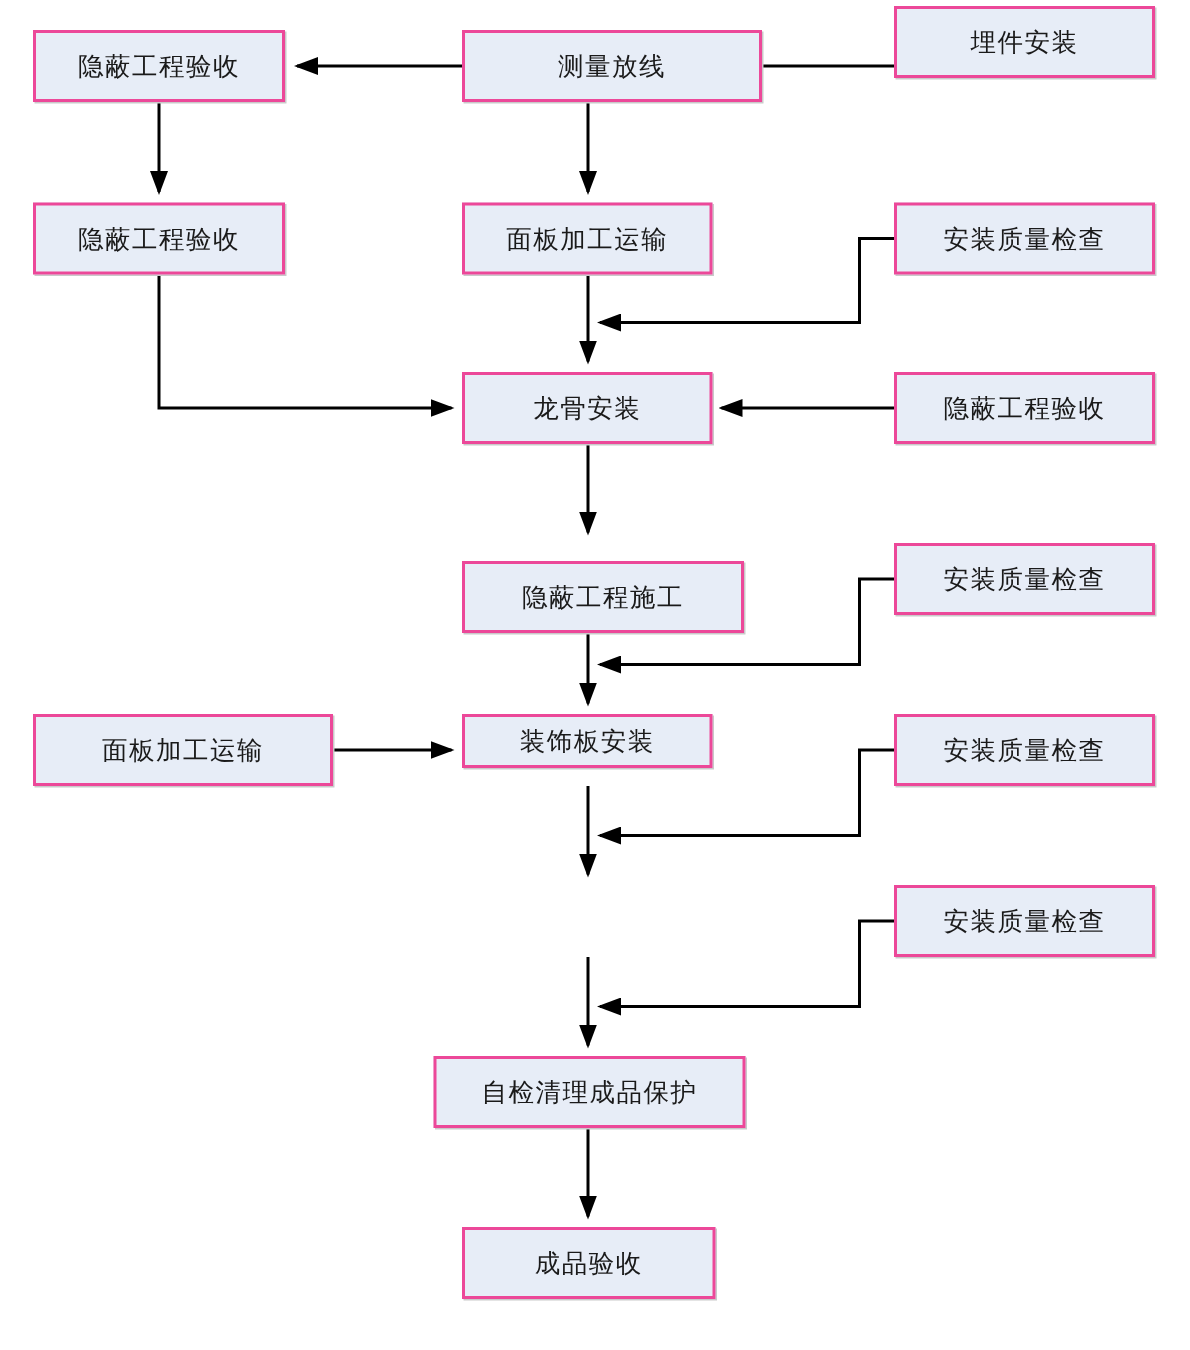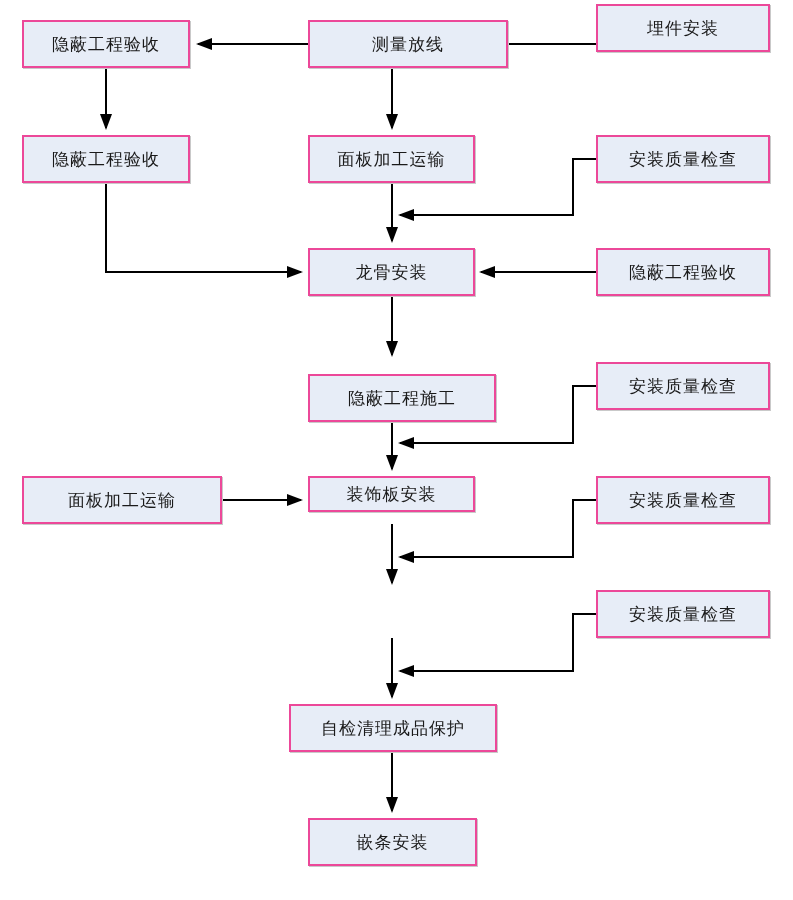--- a/index.html
+++ b/index.html
@@ -111,15 +111,15 @@
 
   <div class="node n-panelinst">装饰板安装</div>
 
   <div class="node n-quality3">安装质量检查</div>
 
 
   <div class="node n-quality4">安装质量检查</div>
 
   <div class="node n-selfcheck">自检清理成品保护</div>
 
-  <div class="node n-final">嵌条安装</div>
+  <div class="node n-final">成品验收</div>
 
 </div>
 
 </body></html>

